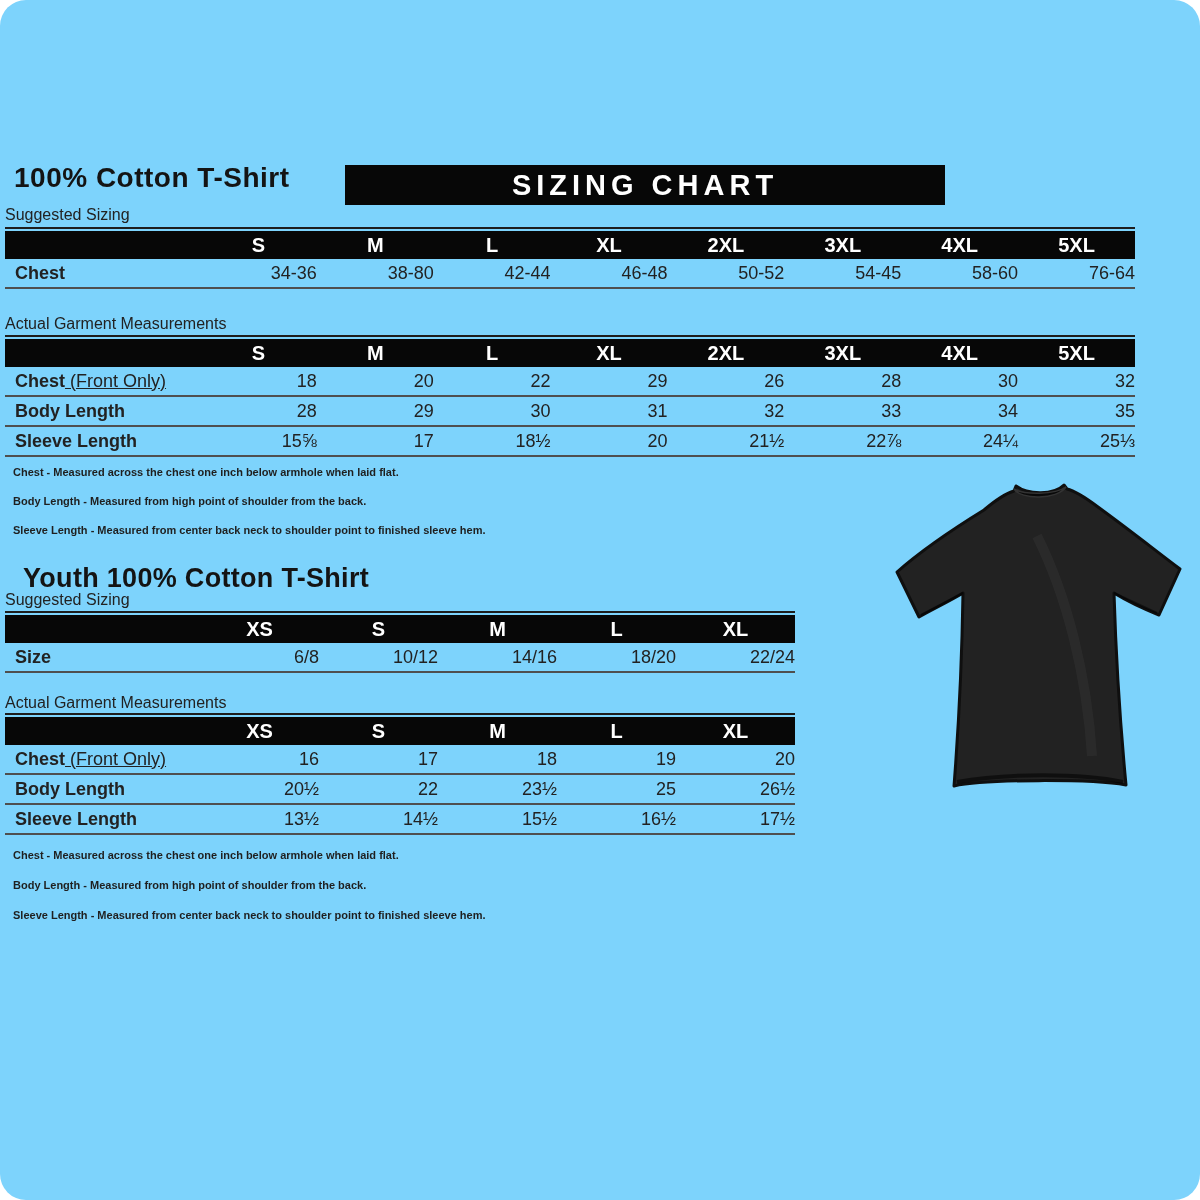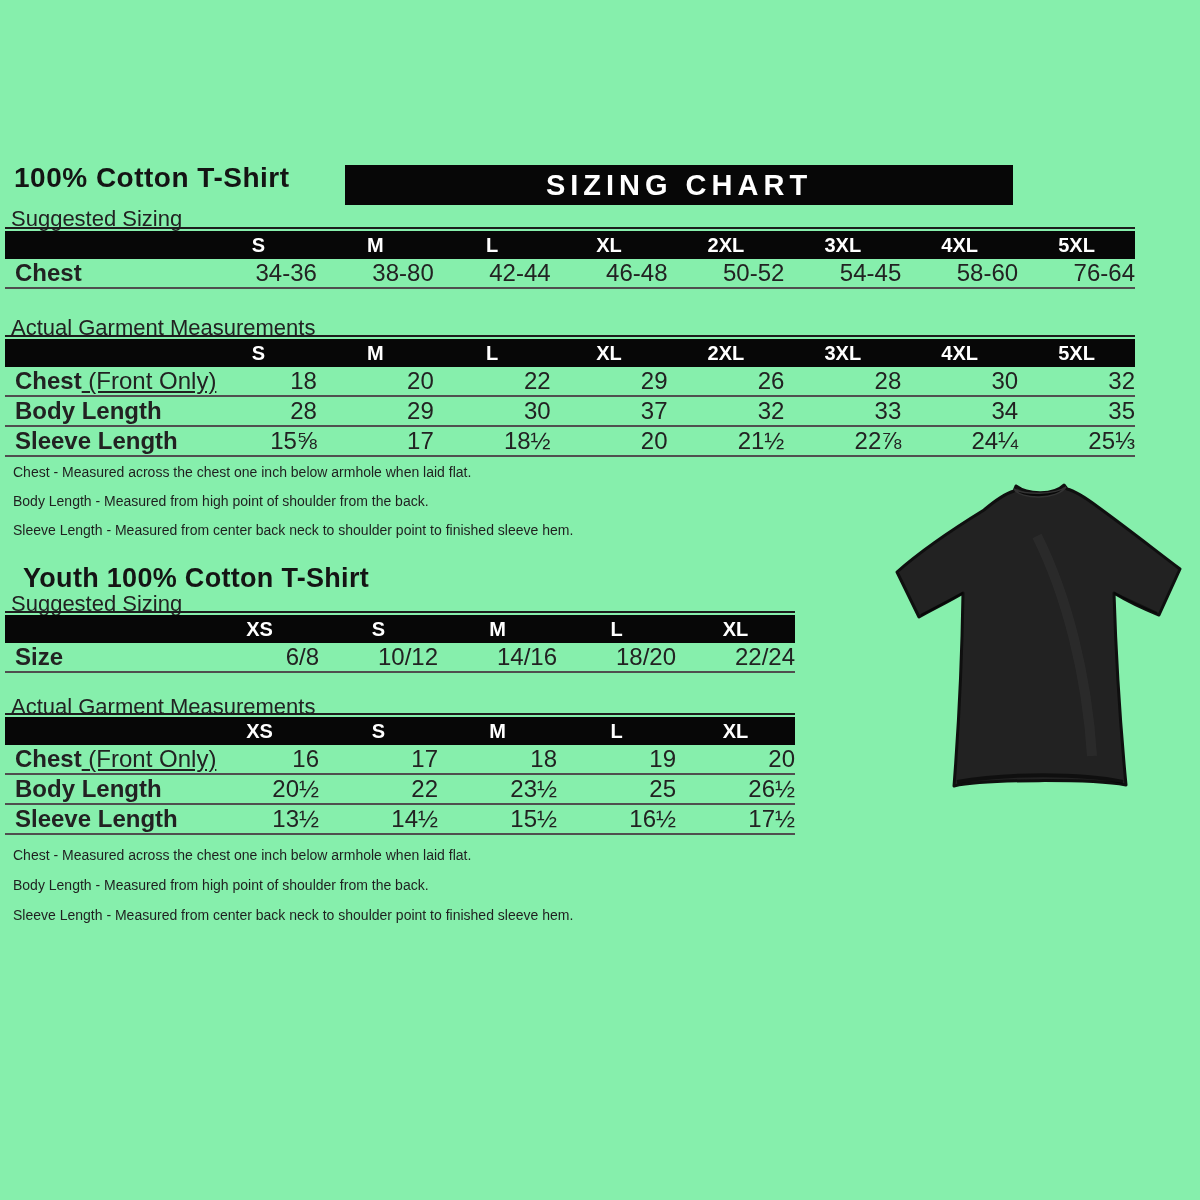--- a/index.html
+++ b/index.html
@@ -1,47 +1,47 @@
 <!DOCTYPE html>
 <html><head>
 <meta charset="utf-8">
 <style>
   html,body{margin:0;padding:0;}
   body{width:1200px;height:1200px;background:#ffffff;
        font-family:"Liberation Sans", sans-serif;color:#1c1c1c;}
-  .page{position:relative;width:1200px;height:1200px;overflow:hidden;background:#86efac;}
+  .page{position:relative;width:1200px;height:1200px;overflow:hidden;background:#7dd3fc;border-radius:26px;}
 
   .page-title{position:absolute;left:14px;top:162px;font-size:28px;font-weight:bold;
               letter-spacing:.5px;color:#141414;margin:0;}
-  .banner{position:absolute;left:345px;top:165px;width:668px;height:40px;background:#070707;
+  .banner{position:absolute;left:345px;top:165px;width:600px;height:40px;background:#070707;
           display:flex;align-items:center;justify-content:center;}
   .banner span{color:#fff;font-weight:bold;font-size:29px;letter-spacing:5px;}
 
-  .section-label{position:absolute;left:11px;font-size:22px;color:#222;}
+  .section-label{position:absolute;left:5px;font-size:16px;color:#222;}
   .lbl-adult-suggested{top:206px;}
   .lbl-adult-meas{top:315px;}
   .lbl-youth-suggested{top:591px;}
   .lbl-youth-meas{top:694px;}
 
   .table-wrap{position:absolute;left:5px;border-top:2px solid #1d1d1d;padding-top:2px;}
   .tw-adult-suggested{top:227px;width:1130px;}
   .tw-adult-meas{top:335px;width:1130px;}
   .tw-youth-suggested{top:611px;width:790px;}
   .tw-youth-meas{top:713px;width:790px;}
 
   table.size-table{border-collapse:collapse;table-layout:fixed;width:100%;}
   table.size-table thead th{background:#070707;color:#ffffff;font-weight:bold;font-size:20px;
                             height:28px;padding:0;text-align:center;}
   table.size-table tbody th, table.size-table tbody td{
-      height:28px;padding:0;font-size:24px;border-bottom:2px solid #4f4f4f;color:#222;}
+      height:28px;padding:0;font-size:18px;border-bottom:2px solid #4f4f4f;color:#222;}
   table.size-table tbody th{text-align:left;padding-left:10px;font-weight:bold;white-space:nowrap;}
   table.size-table tbody th .sfx{font-weight:normal;text-decoration:underline;}
   table.size-table tbody td{text-align:right;}
 
-  .notes{position:absolute;left:13px;font-size:14px;color:#1f1f1f;}
+  .notes{position:absolute;left:13px;font-size:11px;color:#1f1f1f;font-weight:bold;}
   .notes .note{line-height:29px;}
   .notes-adult{top:458px;}
   .notes-youth{top:840px;}
   .notes-youth .note{line-height:30px;}
 
   .youth-title{position:absolute;left:7px;top:547px;font-size:27px;font-weight:bold;
                color:#141414;margin:16px;letter-spacing:.3px;}
 
   .tshirt{position:absolute;left:886px;top:476px;width:312px;height:340px;}
 </style>
@@ -136,21 +136,21 @@
             <td>26</td>
             <td>28</td>
             <td>30</td>
             <td>32</td>
           </tr>
           <tr>
             <th><span>Body Length</span></th>
             <td>28</td>
             <td>29</td>
             <td>30</td>
-            <td>37</td>
+            <td>31</td>
             <td>32</td>
             <td>33</td>
             <td>34</td>
             <td>35</td>
           </tr>
           <tr>
             <th><span>Sleeve Length</span></th>
             <td>15⅝</td>
             <td>17</td>
             <td>18½</td>

